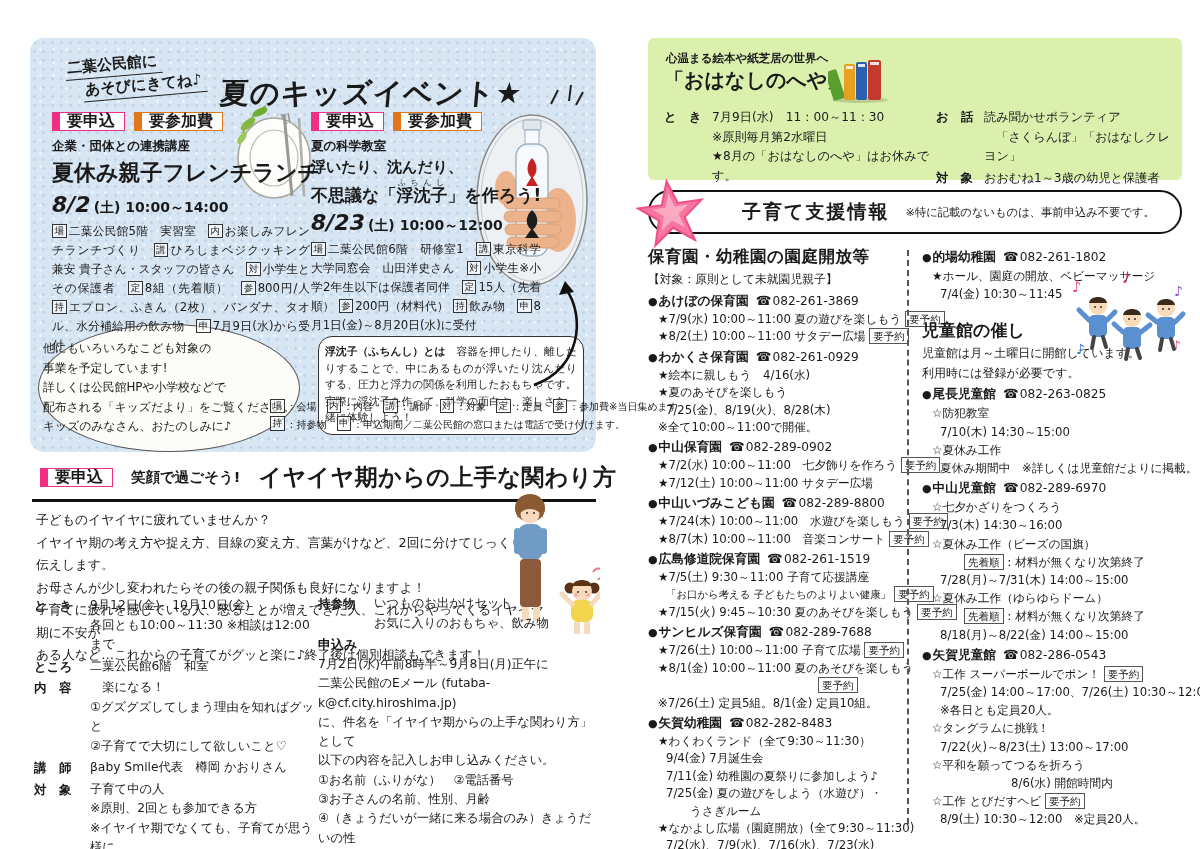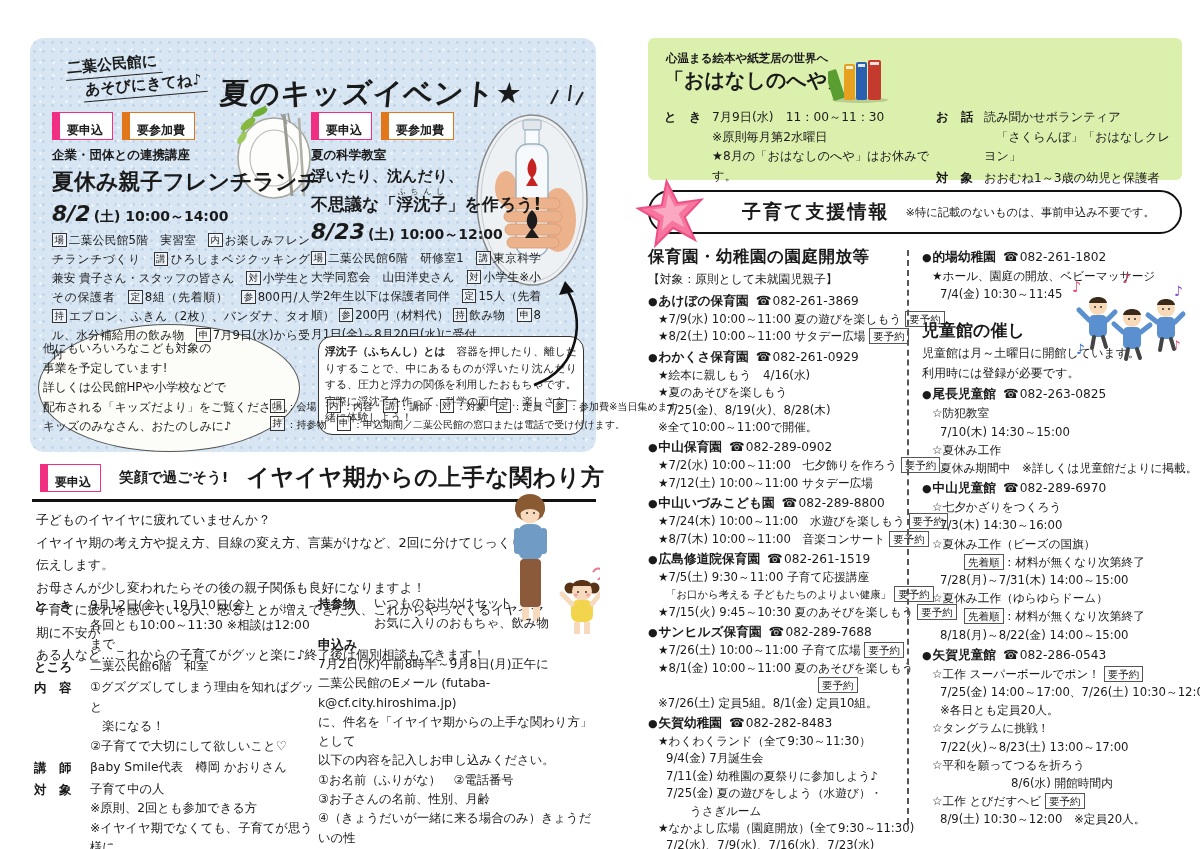--- a/index.html
+++ b/index.html
@@ -13,21 +13,21 @@
                      radial-gradient(rgba(255,255,255,.55) 1px,transparent 1.6px);
     background-size:9px 9px,13px 13px;background-position:0 0,4px 5px;}
   .corner-note{position:absolute;left:36px;top:14px;transform:rotate(-5deg);font-weight:bold;font-size:15px;line-height:21px;}
   .corner-note .cl{display:inline-block;border-bottom:1.6px solid #222;padding:0 5px 1px 2px;}
   .corner-note .cl2{margin-left:16px;}
   .kids-title{position:absolute;left:190px;top:36px;font-size:29px;font-weight:bold;transform:skewX(-5deg);letter-spacing:1px;white-space:nowrap;}
   .ev{position:absolute;z-index:2;}
   .ev1{left:22px;top:74px;width:258px;}
   .ev2{left:281px;top:74px;width:230px;}
   .badges{display:flex;gap:9px;margin-bottom:7px;}
-  .badge{font-size:12px;font-weight:bold;padding:9px 9px 1px 14px;border:1.6px solid;line-height:16px;background:#fff;}
+  .badge{font-size:16px;font-weight:bold;padding:0 9px 1px 14px;border:1.6px solid;line-height:16px;background:#fff;}
   .badge.pink{border-color:#f02f82;background:linear-gradient(90deg,#f02f82 0,#f02f82 7px,#fff 7px);}
   .badge.orange{border-color:#e2761b;background:linear-gradient(90deg,#e2761b 0,#e2761b 7px,#fff 7px);}
   .ev-sub{font-size:12.5px;font-weight:bold;}
   .ev1-title{font-size:22px;font-weight:bold;margin:3px 0 4px;white-space:nowrap;}
   .ev2-title1{font-size:15px;font-weight:bold;margin-top:3px;}
   .ev2-title2{font-size:17px;font-weight:bold;margin:1px 0 3px;white-space:nowrap;}
   .ev2-title2 rt{font-size:8px;font-weight:normal;letter-spacing:2px;}
   .date-line{margin:2px 0 5px;white-space:nowrap;}
   .date-big{font-size:22px;font-weight:bold;font-style:italic;margin-right:3px;}
   .date-rest{font-size:14px;font-weight:bold;}
@@ -248,22 +248,22 @@
       </div>
       <div class="drow">
         <span class="dlabel">ところ</span>
         <div class="dval">
           <div>二葉公民館6階　和室</div>
         </div>
       </div>
       <div class="drow">
         <span class="dlabel">内　容</span>
         <div class="dval">
+          <div>　楽になる！</div>
           <div>①グズグズしてしまう理由を知ればグッと</div>
-          <div>　楽になる！</div>
           <div>②子育てで大切にして欲しいこと♡</div>
         </div>
       </div>
       <div class="drow">
         <span class="dlabel">講　師</span>
         <div class="dval">
           <div>βaby Smile代表　樽岡 かおりさん</div>
         </div>
       </div>
       <div class="drow">

